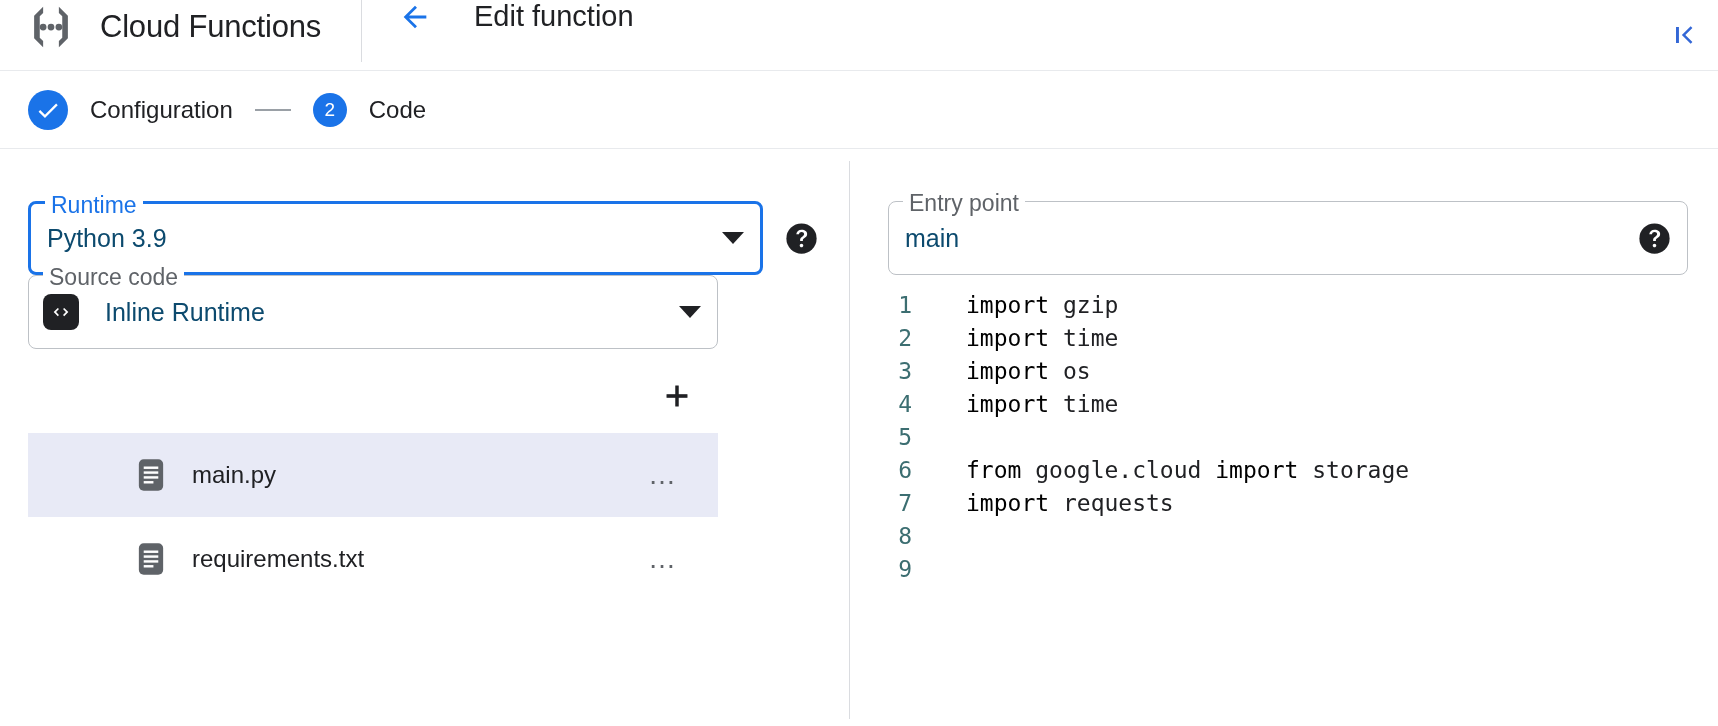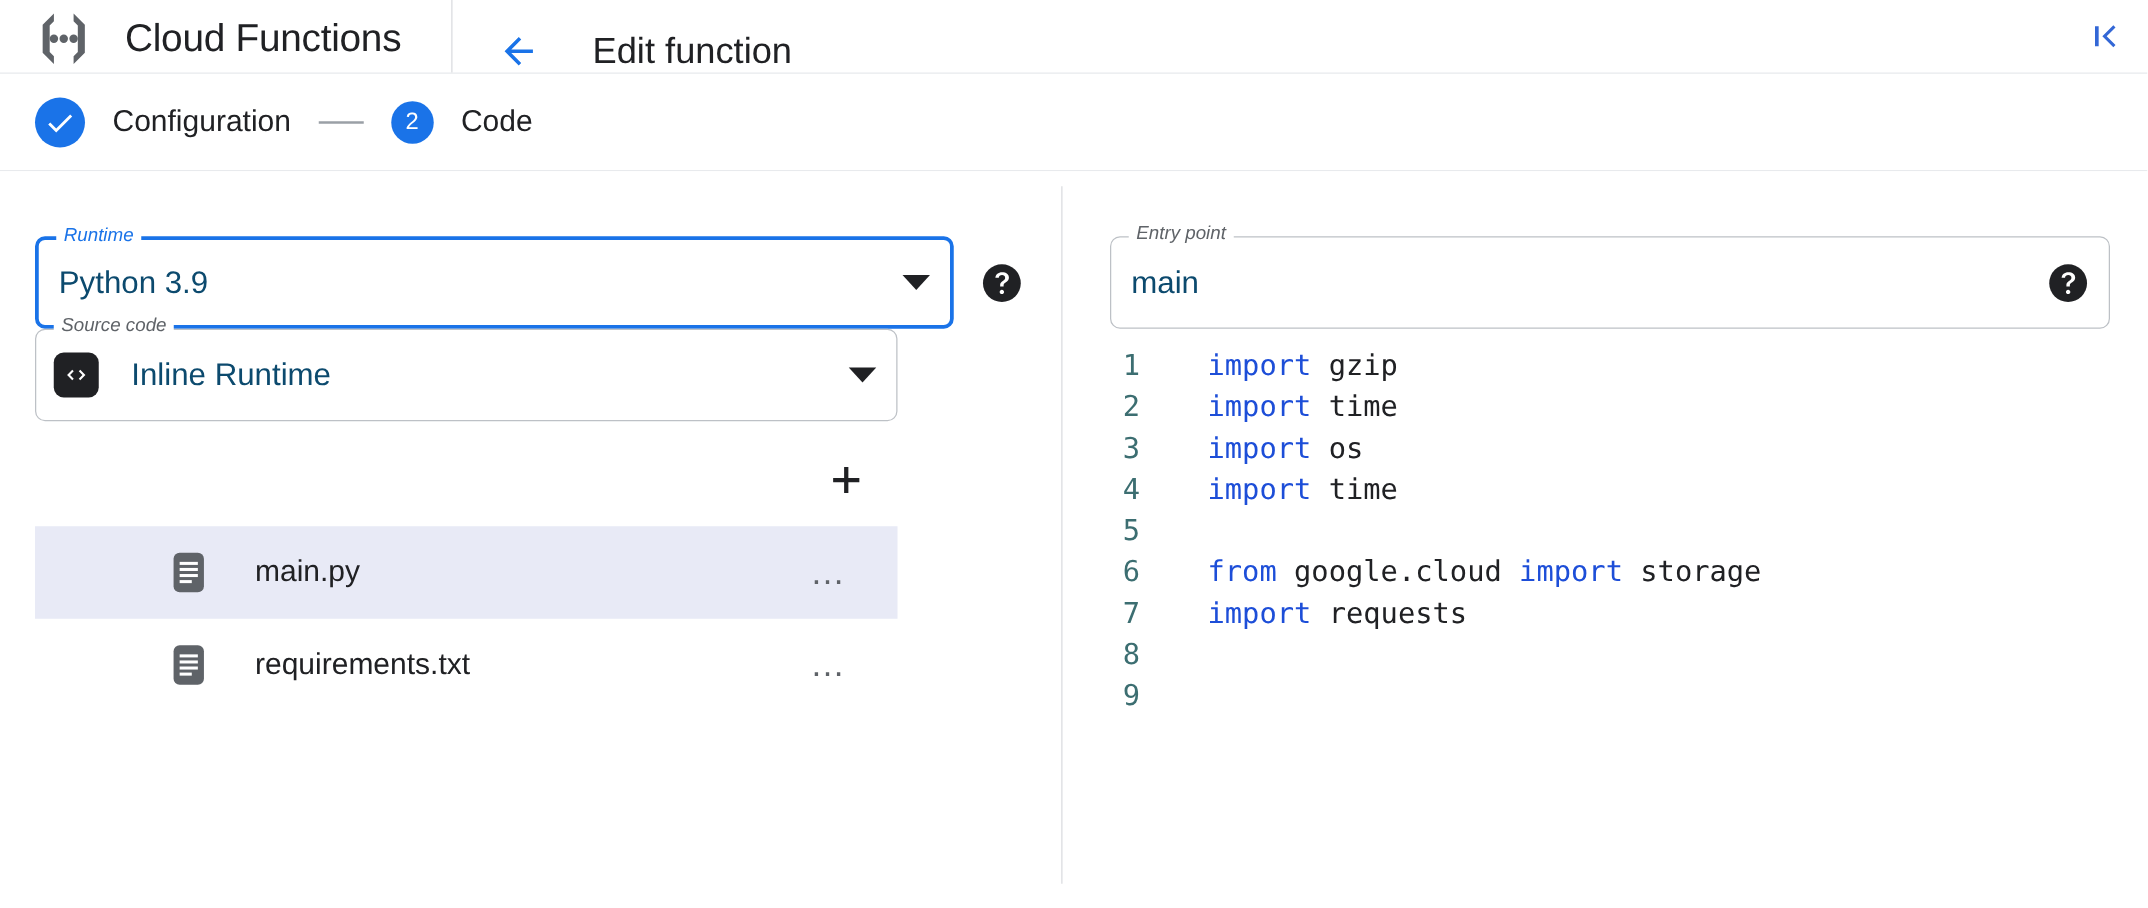--- a/index.html
+++ b/index.html
@@ -6,23 +6,23 @@
   html, body {
     width: 1718px; height: 726px;
     background: #ffffff;
     font-family: "Liberation Sans", sans-serif;
     color: #202124;
     overflow: hidden;
   }
 
   
   .header {
-    height: 59px;
-    display: flex;
-    align-items: flex-end;
+    height: 71px;
+    display: flex;
+    align-items: flex-start;
     background: #ffffff;
     border-bottom: 1px solid #e8eaed;
     position: relative;
   }
   .brand { display: flex; align-items: center; padding-left: 24px; }
   .cf-logo { width: 54px; height: 54px; flex: 0 0 54px; }
   .brand-title {
     font-size: 31px;
     font-weight: 400;
     color: #202124;
@@ -130,24 +130,23 @@
   }
   .field.focused {
     border: 3px solid #1a73e8;
   }
   .field-legend {
     position: absolute;
     top: -12px;
     left: 14px;
     background: #fff;
     padding: 0 6px;
-    font-size: 15px;
+    font-size: 23px;
     color: #5f6368;
     white-space: nowrap;
-    font-style: italic;
   }
   .field.focused .field-legend { color: #1a73e8; }
   .field-value {
     font-size: 25px;
     color: #0c4a6e;
     white-space: nowrap;
   }
   .caret {
     width: 0; height: 0;
     border-left: 11px solid transparent;
@@ -207,27 +206,26 @@
     margin-top: 30px;
   }
   .add-btn {
     width: 34px; height: 34px;
     cursor: pointer;
   }
 
   
   .file-list { width: 690px; margin-top: 20px; }
   .file-row {
-    height: 74px;
+    height: 84px;
     display: flex;
     align-items: center;
     padding-left: 108px;
     padding-right: 40px;
     cursor: pointer;
-    gap: 12px;
   }
   .file-row.selected { background: #e8eaf6; }
   .file-icon {
     width: 30px; height: 34px;
     flex: 0 0 30px;
     margin-right: 26px;
   }
   .file-name {
     font-size: 24px;
     color: #202124;
@@ -254,21 +252,21 @@
   .code-line { display: flex; align-items: baseline; height: 33px; }
   .ln {
     width: 42px;
     flex: 0 0 42px;
     text-align: right;
     color: #3c6e71;
     margin-right: 54px;
     user-select: none;
   }
   .code-text { white-space: pre; }
-  .kw { color: #1d4ed8; }
+  .kw { color: #000000; }
   .id { color: #202124; }
 </style>
 </head>
 <body>
 
 <div class="header">
   <div class="brand">
     <span class="cf-logo">
       <svg viewBox="0 0 48 48" width="54" height="54" aria-hidden="true">
         <path d="M17 6 L9 14 L9 34 L17 42 L17 36.5 L14 33.5 L14 14.5 L17 11.5 Z" fill="#5f6368"></path>

